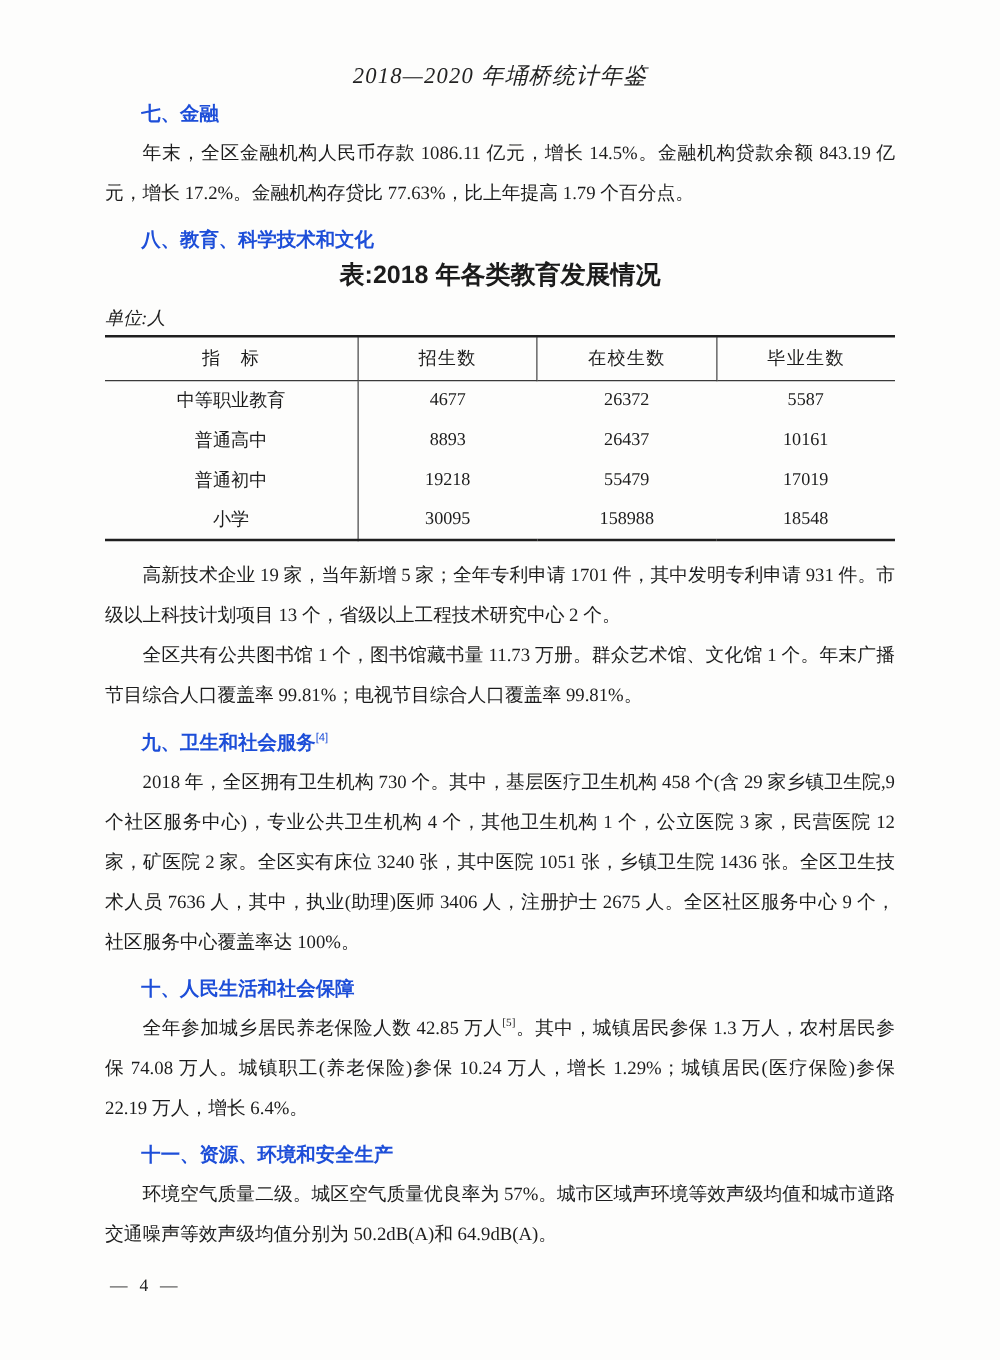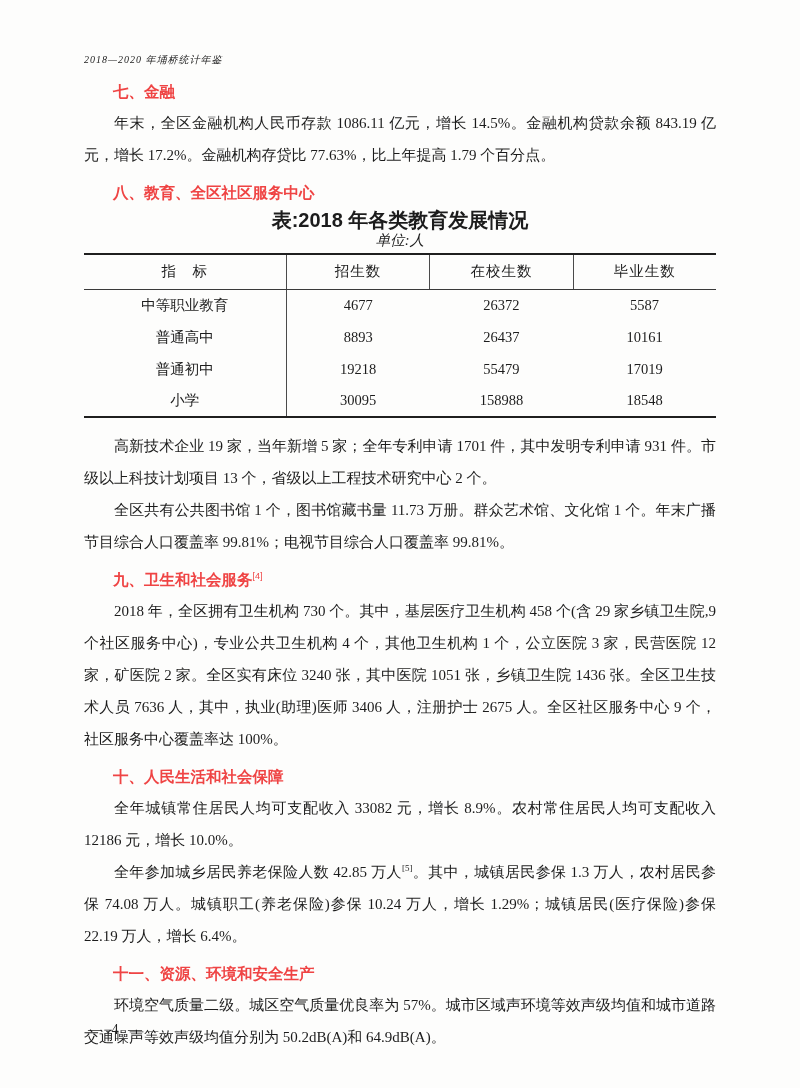--- a/index.html
+++ b/index.html
@@ -10,33 +10,34 @@
     color: #1c1c1c;
     font-family: "Liberation Serif", serif;
     position: relative;
     overflow: hidden;
   }
   .page {
     padding: 50px 84px 0 84px;
   }
   .doc-header {
     font-style: italic;
-    font-size: 10px;
+    font-size: 18px;
     line-height: 20px;
     letter-spacing: 1px;
     color: #222;
+    text-align: center;
   }
   .sec-heading {
     font-family: "Liberation Sans", sans-serif;
     font-weight: bold;
     font-size: 15.5px;
     line-height: 22px;
     margin: 11px 0 4px 0;
     padding-left: 29px;
-    color: #ef4444;
+    color: #1d4ed8;
   }
   .sec-heading sup {
     font-size: 9px;
     font-weight: normal;
     vertical-align: super;
     line-height: 0;
   }
   p.body-para {
     margin: 0;
     font-size: 15px;
@@ -52,22 +53,22 @@
   .after-table { margin-top: 12px !important; }
   .table-title {
     margin-top: 6px;
     text-align: center;
     font-family: "Liberation Sans", sans-serif;
     font-weight: bold;
     font-size: 20px;
     line-height: 20px;
   }
   .unit-line {
-    margin-top: 0;
-    text-align: center;
+    margin-top: 15px;
+    text-align: left;
     font-style: italic;
     font-size: 14.5px;
     line-height: 20px;
   }
   table.edu-table {
     width: 100%;
     border-collapse: collapse;
     margin-top: 3px;
     border-top: 2px solid #1f1f1f;
     border-bottom: 2.5px solid #1f1f1f;
@@ -103,21 +104,21 @@
 </head>
 <body>
 
 <div class="page">
 
   <div class="doc-header">2018—2020 年埇桥统计年鉴</div>
 
   <h2 class="sec-heading">七、金融</h2>
   <p class="body-para">年末，全区金融机构人民币存款 1086.11 亿元，增长 14.5%。金融机构贷款余额 843.19 亿元，增长 17.2%。金融机构存贷比 77.63%，比上年提高 1.79 个百分点。</p>
 
-  <h2 class="sec-heading">八、教育、全区社区服务中心</h2>
+  <h2 class="sec-heading">八、教育、科学技术和文化</h2>
 
   <div class="table-title">表:2018 年各类教育发展情况</div>
   <div class="unit-line">单位:人</div>
 
   <table class="edu-table">
     <colgroup>
       <col style="width:32%">
         <col style="width:22.7%">
         <col style="width:22.7%">
         <col style="width:22.6%">
@@ -158,21 +159,20 @@
     </tbody>
   </table>
 
   <p class="body-para after-table">高新技术企业 19 家，当年新增 5 家；全年专利申请 1701 件，其中发明专利申请 931 件。市级以上科技计划项目 13 个，省级以上工程技术研究中心 2 个。</p>
   <p class="body-para">全区共有公共图书馆 1 个，图书馆藏书量 11.73 万册。群众艺术馆、文化馆 1 个。年末广播节目综合人口覆盖率 99.81%；电视节目综合人口覆盖率 99.81%。</p>
 
   <h2 class="sec-heading"><span>九、卫生和社会服务</span><sup>[4]</sup></h2>
   <p class="body-para">2018 年，全区拥有卫生机构 730 个。其中，基层医疗卫生机构 458 个(含 29 家乡镇卫生院,9 个社区服务中心)，专业公共卫生机构 4 个，其他卫生机构 1 个，公立医院 3 家，民营医院 12 家，矿医院 2 家。全区实有床位 3240 张，其中医院 1051 张，乡镇卫生院 1436 张。全区卫生技术人员 7636 人，其中，执业(助理)医师 3406 人，注册护士 2675 人。全区社区服务中心 9 个，社区服务中心覆盖率达 100%。</p>
 
   <h2 class="sec-heading">十、人民生活和社会保障</h2>
-  <p class="body-para">全年城镇常住居民人均可支配收入 33082 元，增长 8.9%。农村常住居民人均可支配收入 12186 元，增长 10.0%。</p>
   <p class="body-para"><span>全年参加城乡居民养老保险人数 42.85 万人</span><sup>[5]</sup><span>。其中，城镇居民参保 1.3 万人，农村居民参保 74.08 万人。城镇职工(养老保险)参保 10.24 万人，增长 1.29%；城镇居民(医疗保险)参保 22.19 万人，增长 6.4%。</span></p>
 
   <h2 class="sec-heading">十一、资源、环境和安全生产</h2>
   <p class="body-para">环境空气质量二级。城区空气质量优良率为 57%。城市区域声环境等效声级均值和城市道路交通噪声等效声级均值分别为 50.2dB(A)和 64.9dB(A)。</p>
 
 </div>
 
 <div class="page-footer">— 4 —</div>
 
 </body></html>

